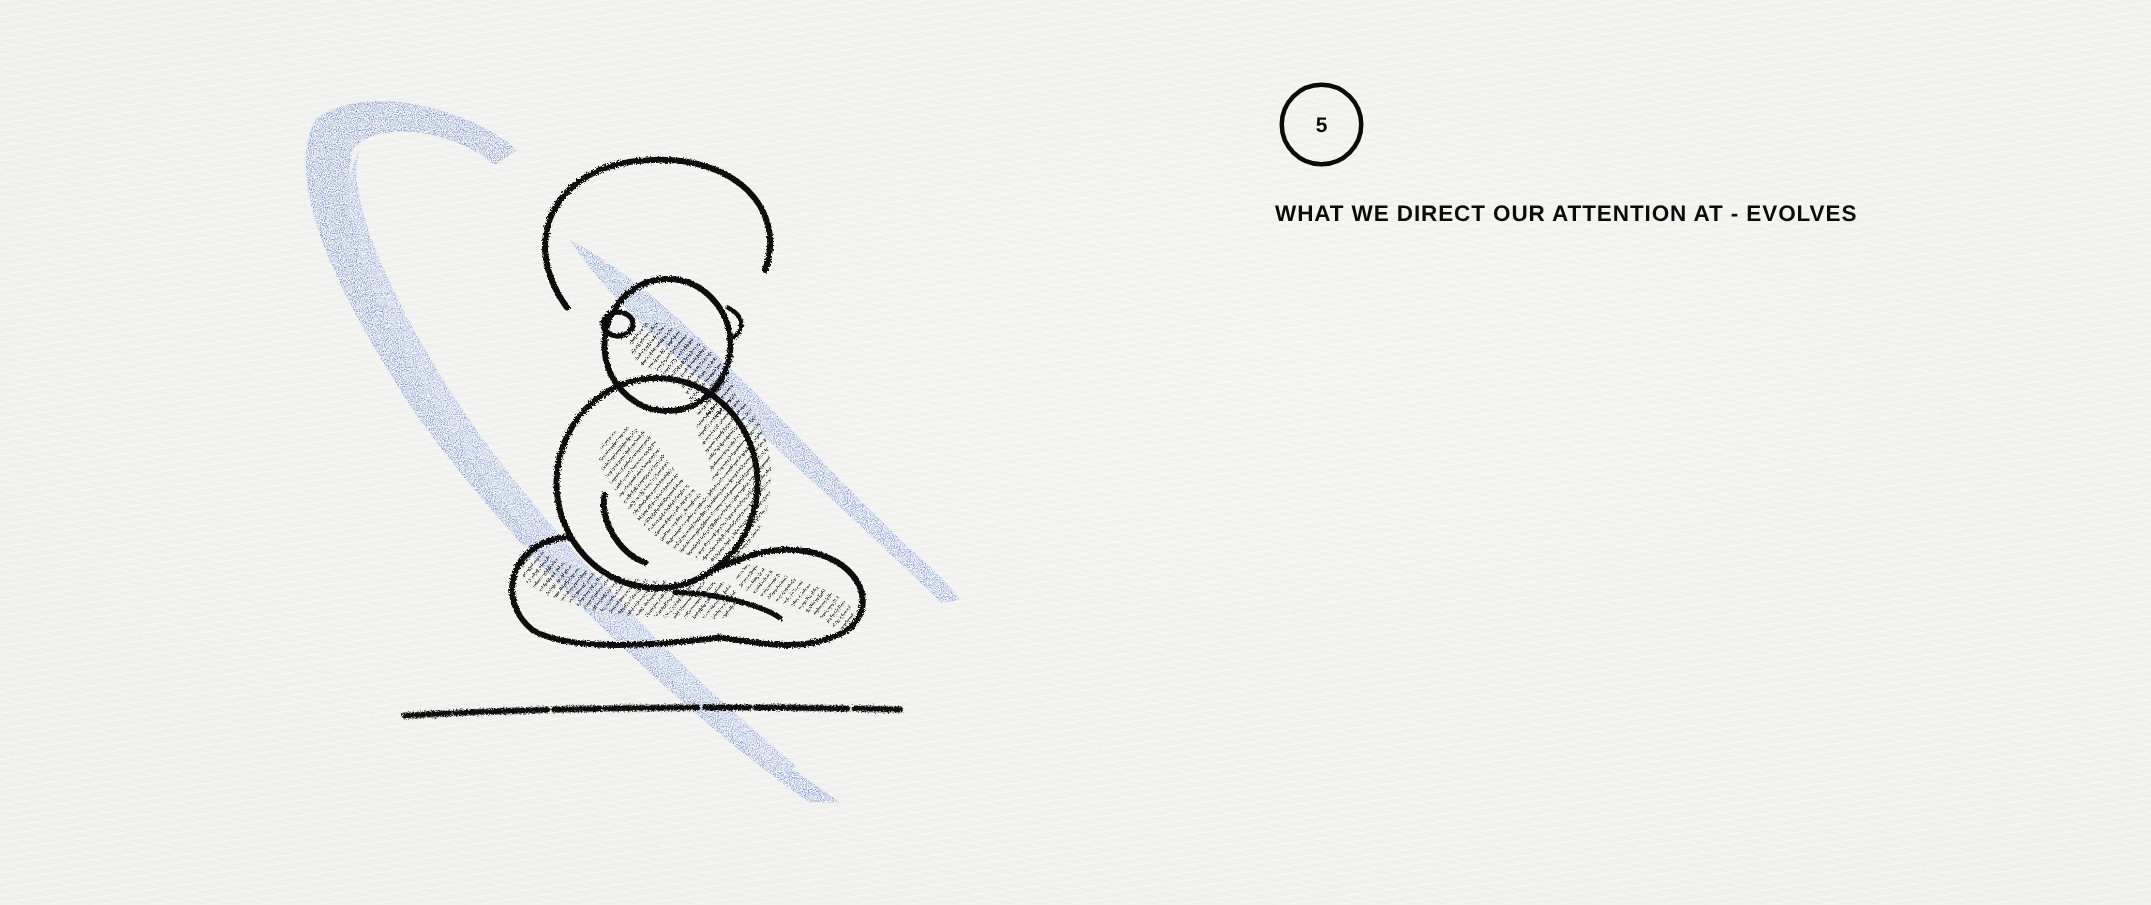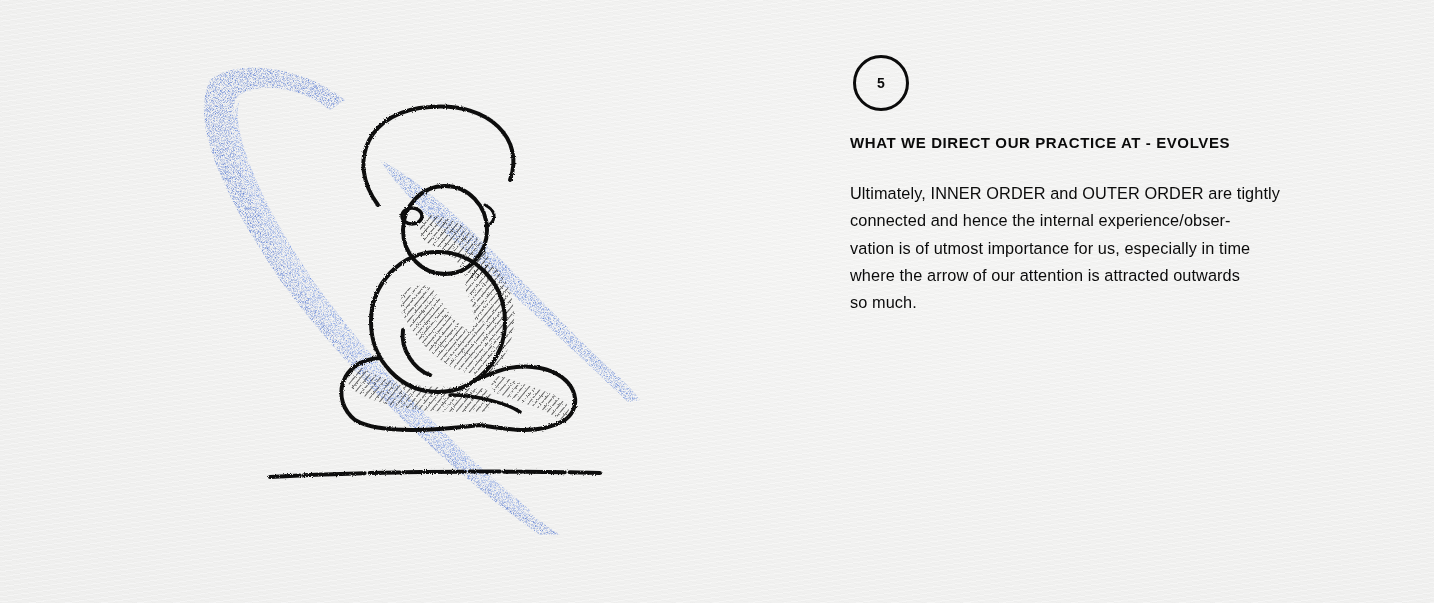--- a/index.html
+++ b/index.html
@@ -90,19 +90,14 @@
 
       <path d="M90 437 C 180 432, 300 430, 420 433" stroke-width="4" stroke-dasharray="30 4 18 3 40 5"></path>
     </g>
   </svg>
 </div>
 
 <div class="content">
   <div class="step-badge">
     <span>5</span>
   </div>
-  <h2 class="subtitle">WHAT WE DIRECT OUR PRACTICE AT - EVOLVES</h2>
-  <p class="para">Ultimately, INNER ORDER and OUTER ORDER are tightly
-connected and hence the internal experience/obser-
-vation is of utmost importance for us, especially in time
-where the arrow of our attention is attracted outwards
-so much.</p>
+  <h2 class="subtitle">WHAT WE DIRECT OUR ATTENTION AT - EVOLVES</h2>
 </div>
 
 </body></html>

